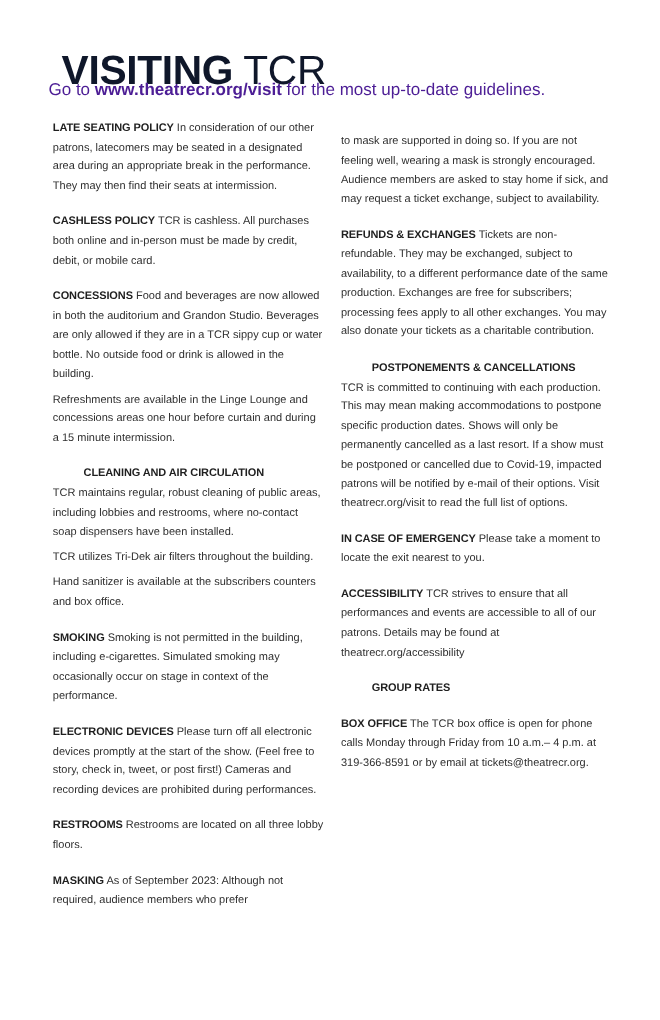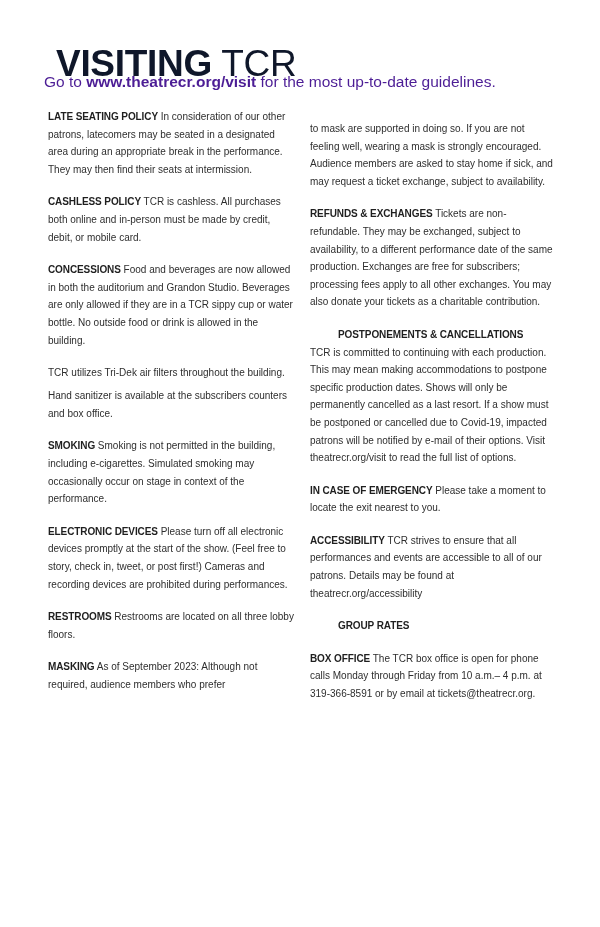--- a/index.html
+++ b/index.html
@@ -73,23 +73,25 @@
   <div class="section">
     <p><span class="head">LATE SEATING POLICY</span><span> In consideration of our other patrons, latecomers may be seated in a designated area during an appropriate break in the performance. They may then find their seats at intermission.</span></p>
   </div>
 
   <div class="section">
     <p><span class="head">CASHLESS POLICY</span><span> TCR is cashless. All purchases both online and in-person must be made by credit, debit, or mobile card.</span></p>
   </div>
 
   <div class="section">
     <p><span class="head">CONCESSIONS</span><span> Food and beverages are now allowed in both the auditorium and Grandon Studio. Beverages are only allowed if they are in a TCR sippy cup or water bottle. No outside food or drink is allowed in the building.</span></p>
+    <p>Refreshments are available in the Linge Lounge and concessions areas one hour before curtain and during a 15 minute intermission.</p>
   </div>
 
   <div class="section">
+    <p><span class="head block">CLEANING AND AIR CIRCULATION</span><span>TCR maintains regular, robust cleaning of public areas, including lobbies and restrooms, where no-contact soap dispensers have been installed.</span></p>
     <p>TCR utilizes Tri-Dek air filters throughout the building.</p>
     <p>Hand sanitizer is available at the subscribers counters and box office.</p>
   </div>
 
   <div class="section">
     <p><span class="head">SMOKING</span><span> Smoking is not permitted in the building, including e-cigarettes. Simulated smoking may occasionally occur on stage in context of the performance.</span></p>
   </div>
 
   <div class="section">
     <p><span class="head">ELECTRONIC DEVICES</span><span> Please turn off all electronic devices promptly at the start of the show. (Feel free to story, check in, tweet, or post first!) Cameras and recording devices are prohibited during performances.</span></p>

